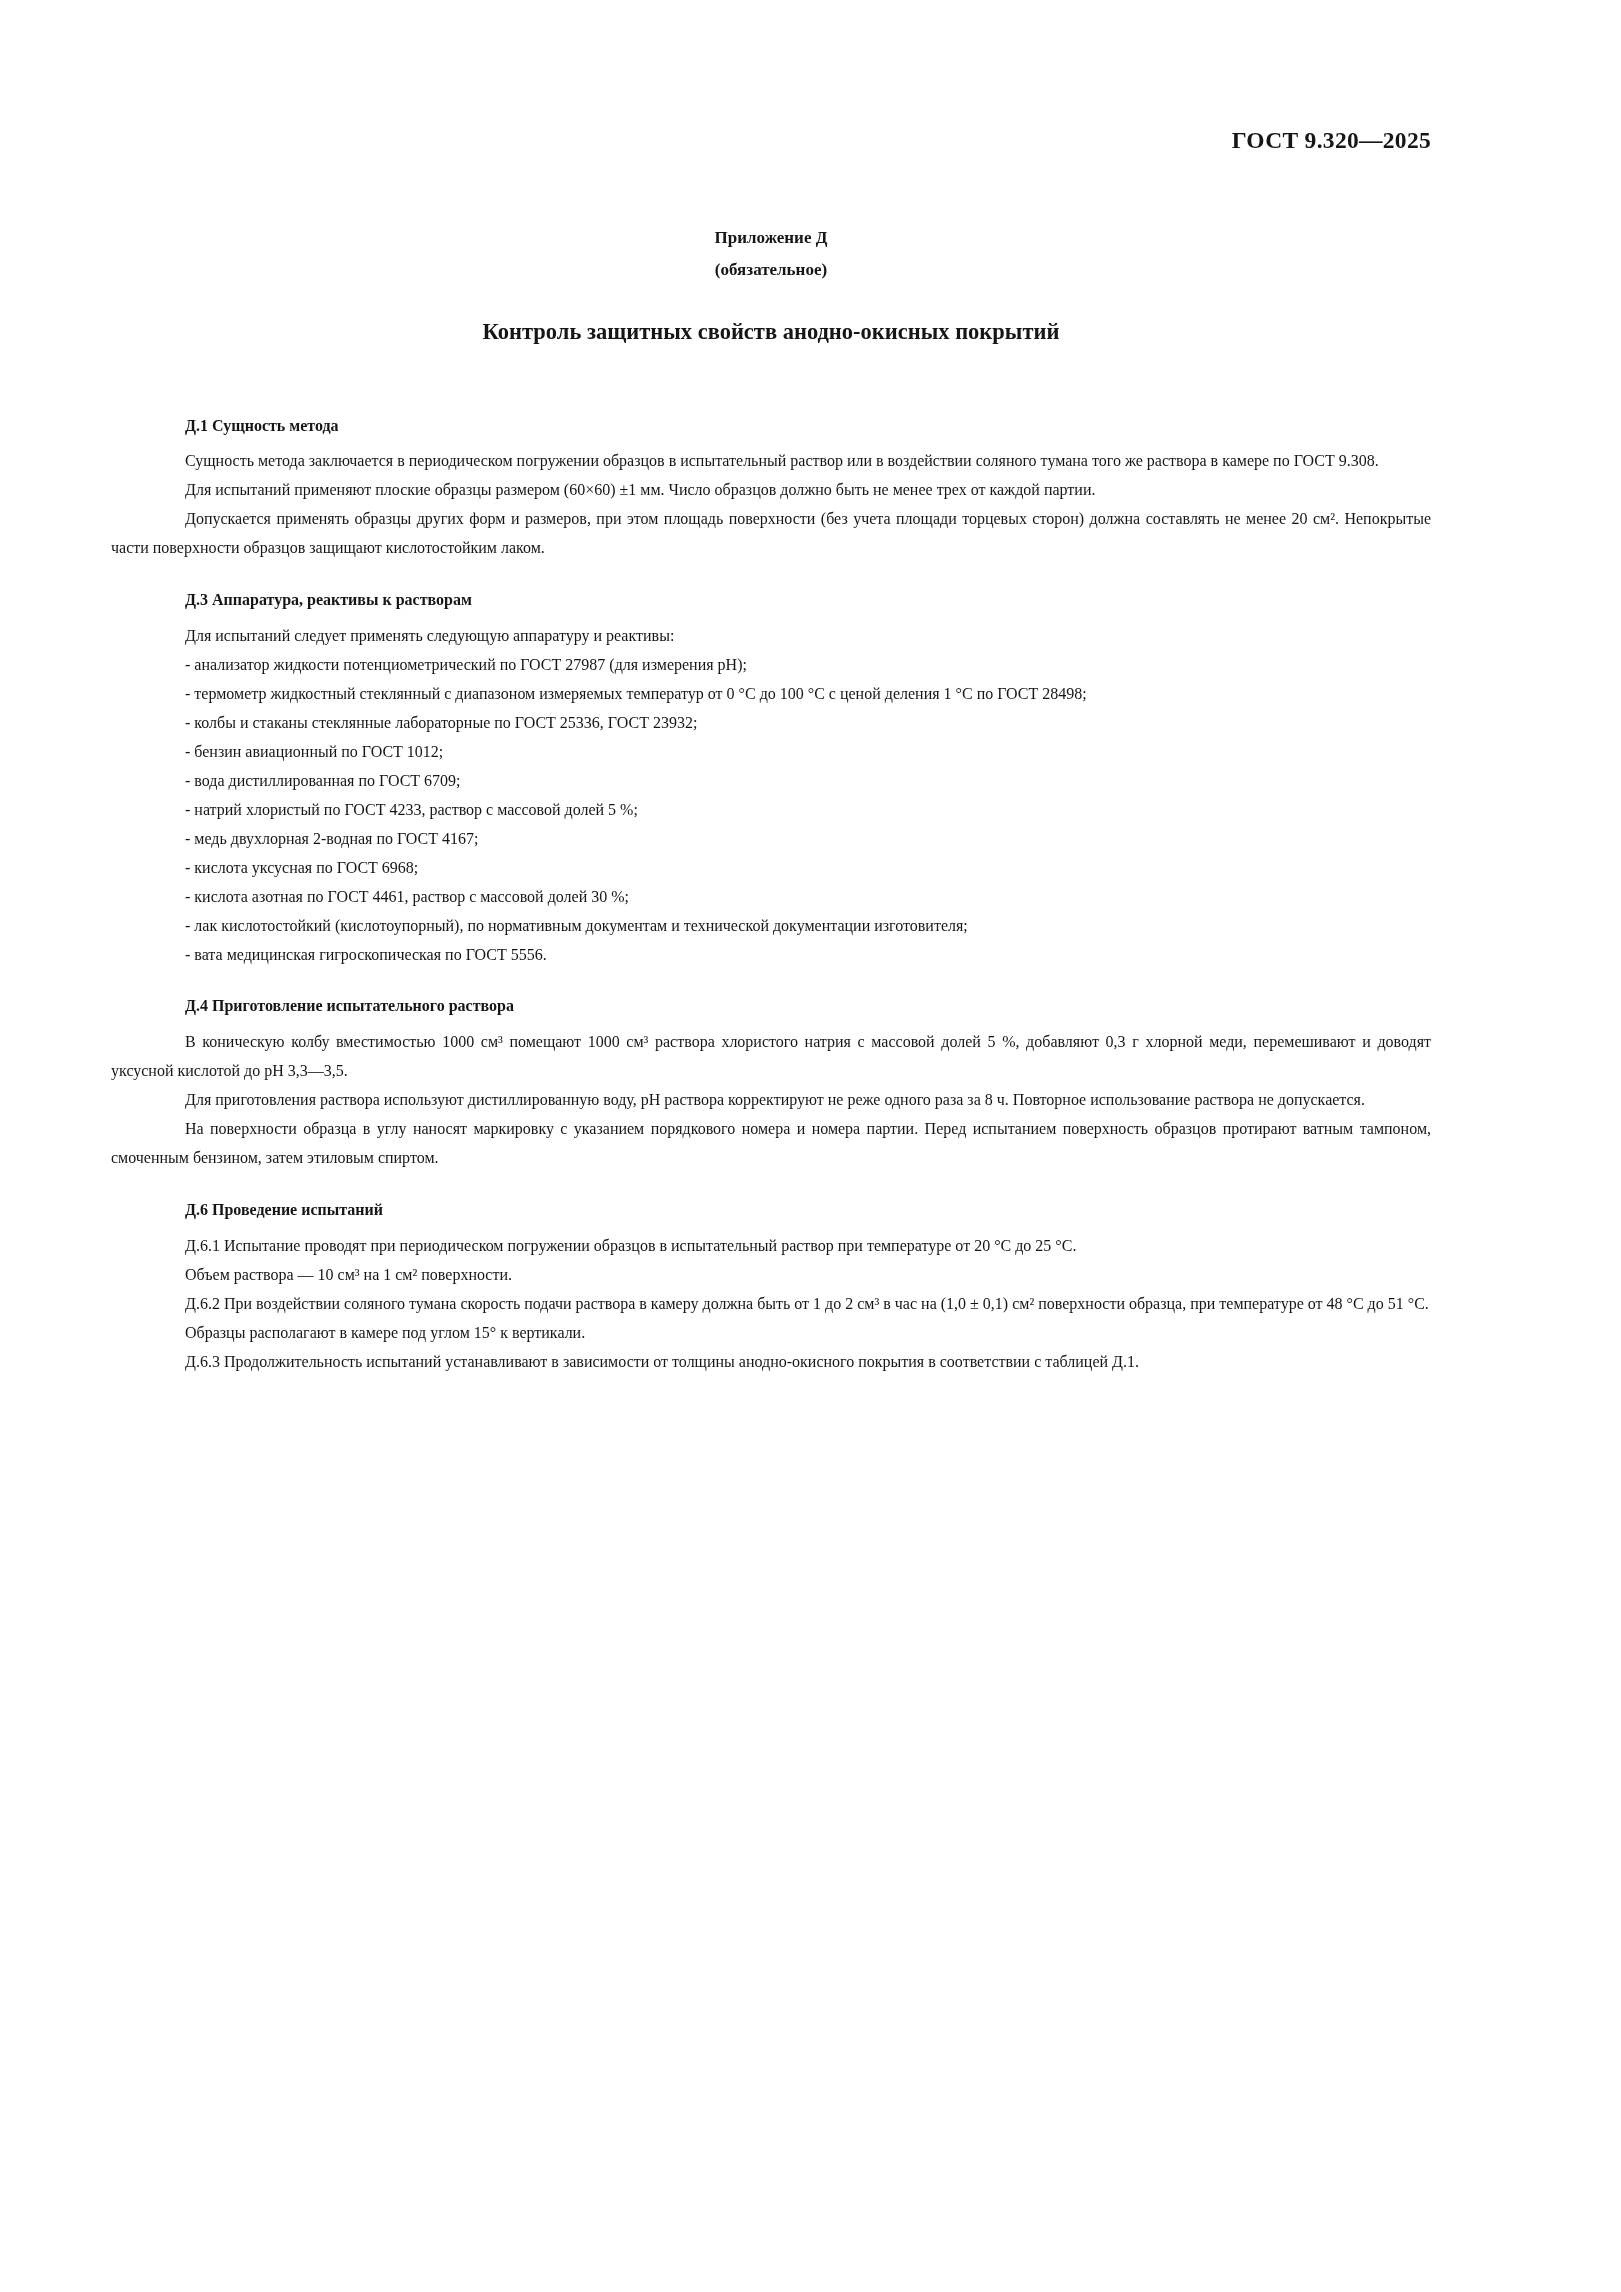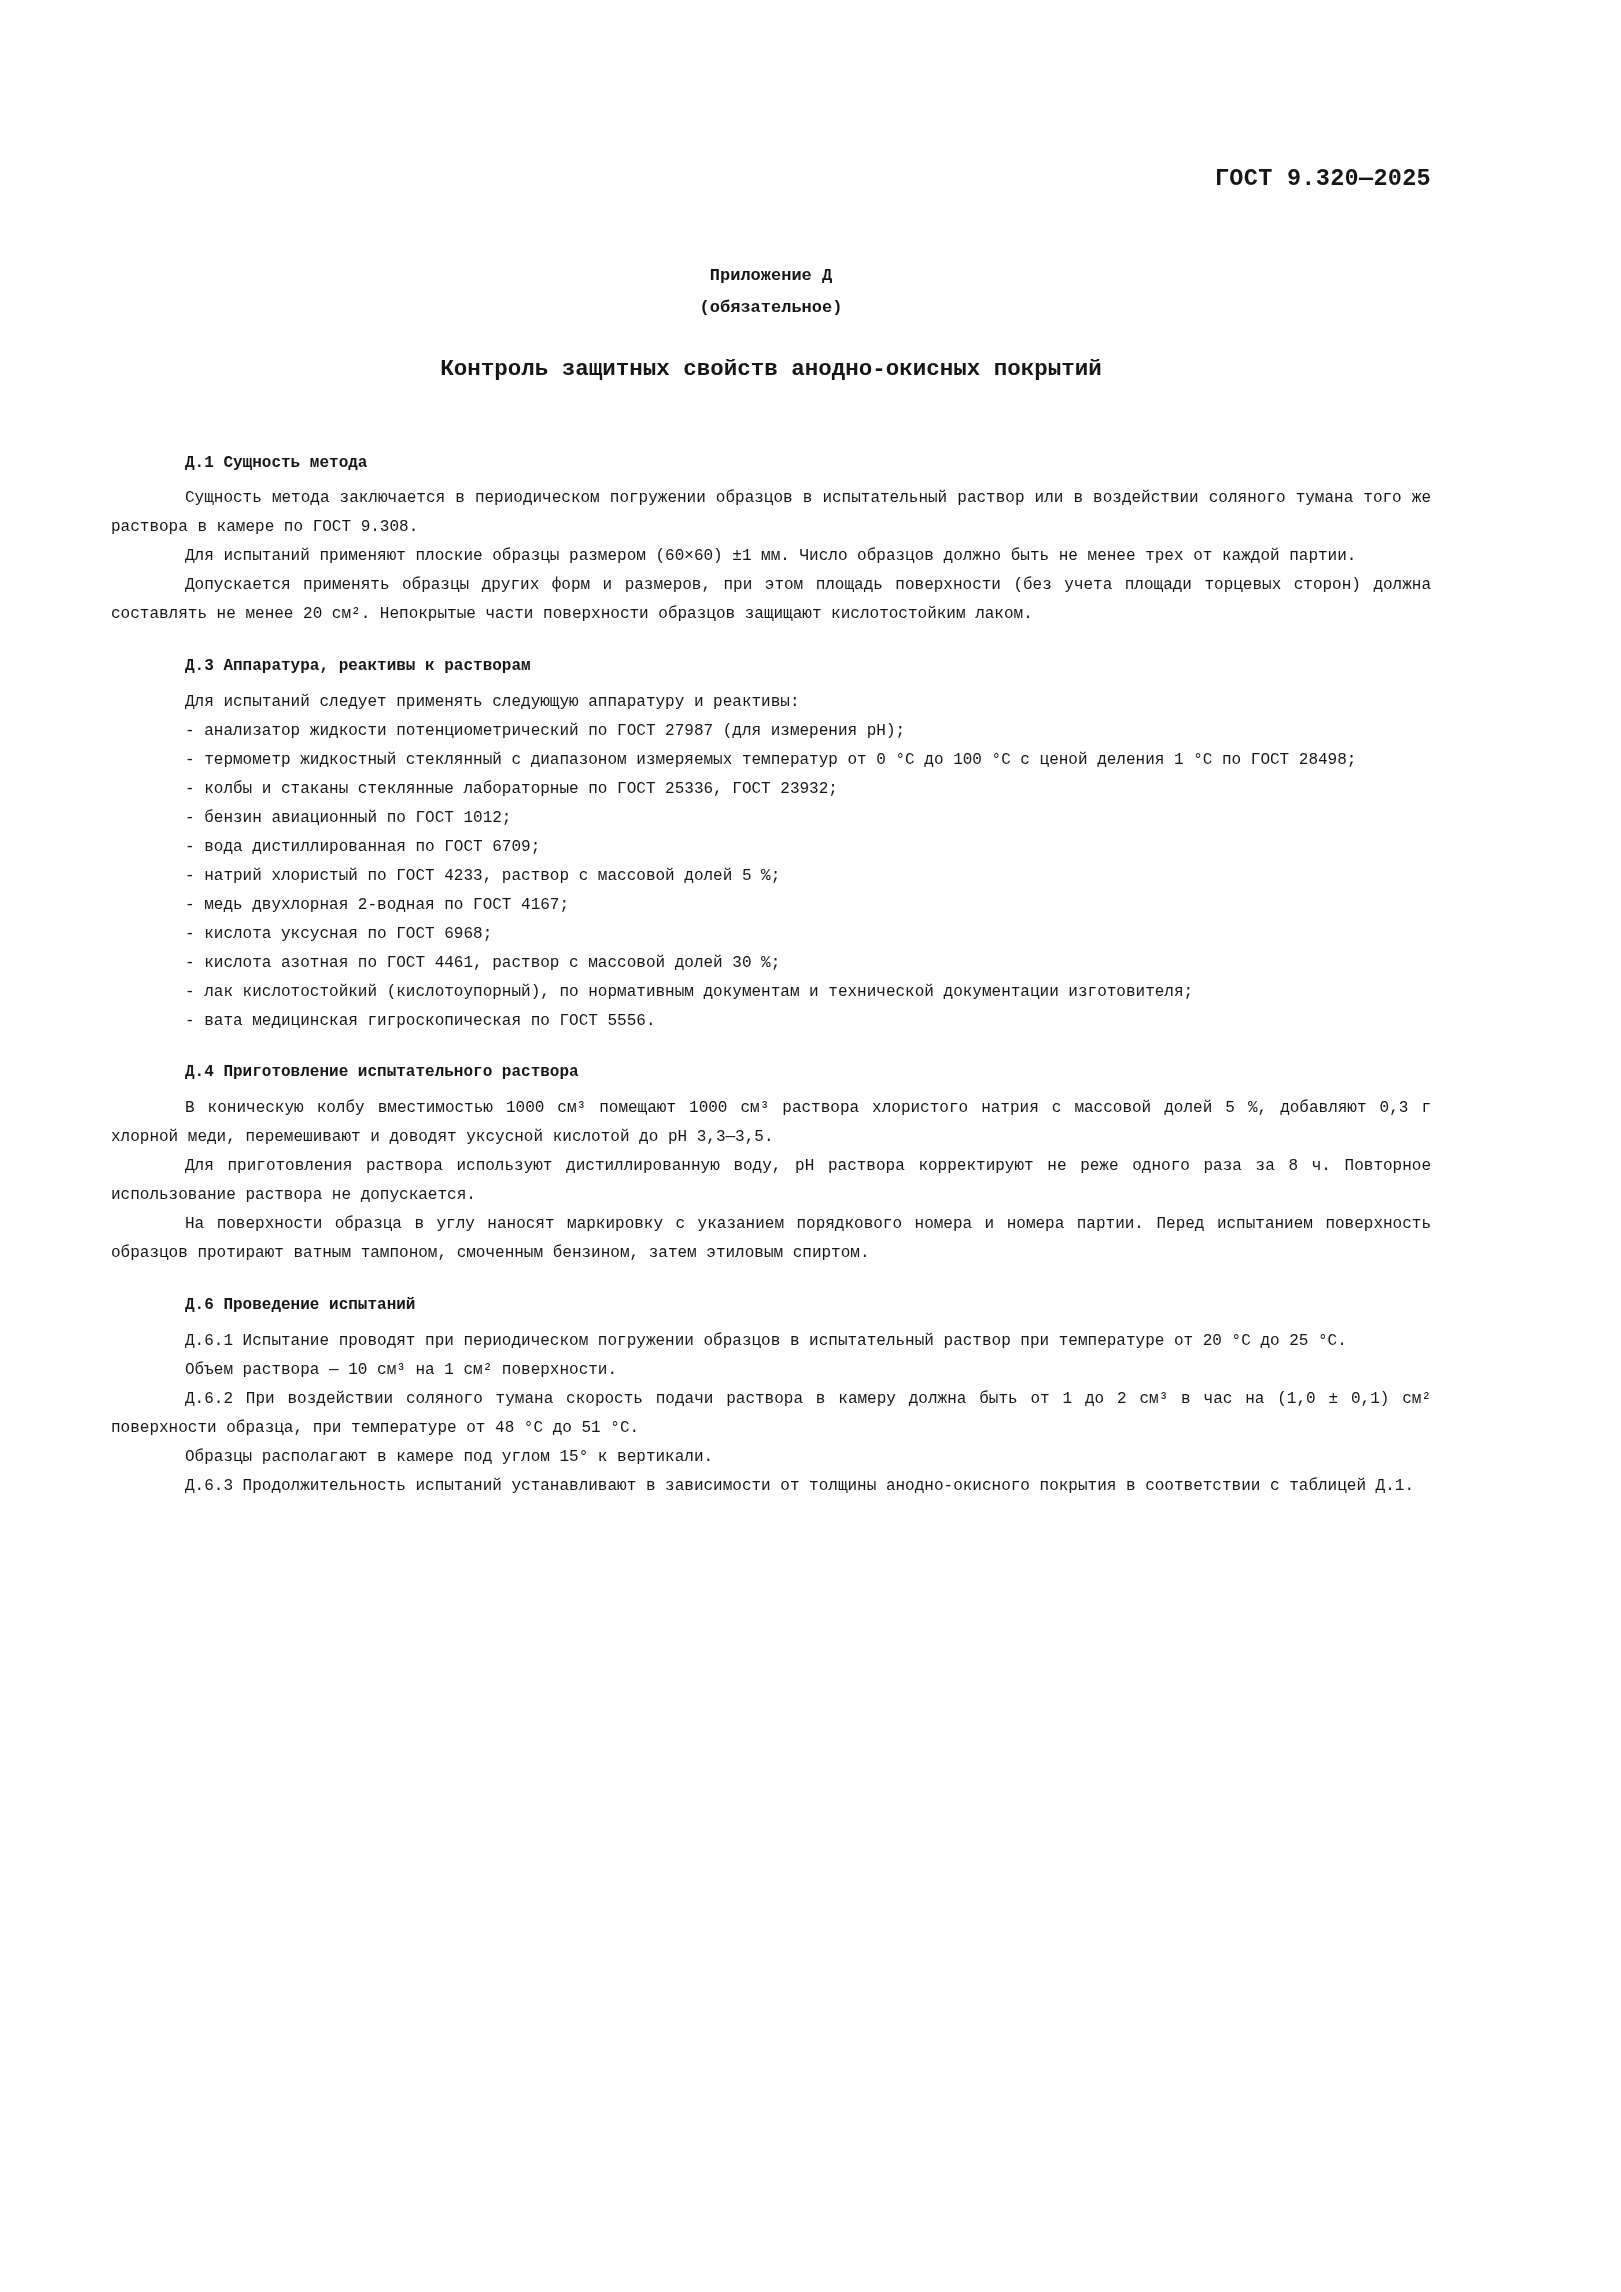--- a/index.html
+++ b/index.html
@@ -5,24 +5,23 @@
   html, body {
     margin: 0;
     padding: 0;
     background: #ffffff;
   }
   .page {
     position: relative;
     width: 1621px;
     height: 1761px;
     background: #ffffff;
-    font-family: Liberation Mono, monospace;
+    font-family: Liberation Serif, serif;
     color: #161616;
     overflow: hidden;
-    margin-top: 38px;
   }
   .doc-number {
     position: absolute;
     top: 127px;
     left: 111px;
     width: 1320px;
     text-align: right;
     font-weight: bold;
     font-size: 23.5px;
     letter-spacing: 0.3px;

